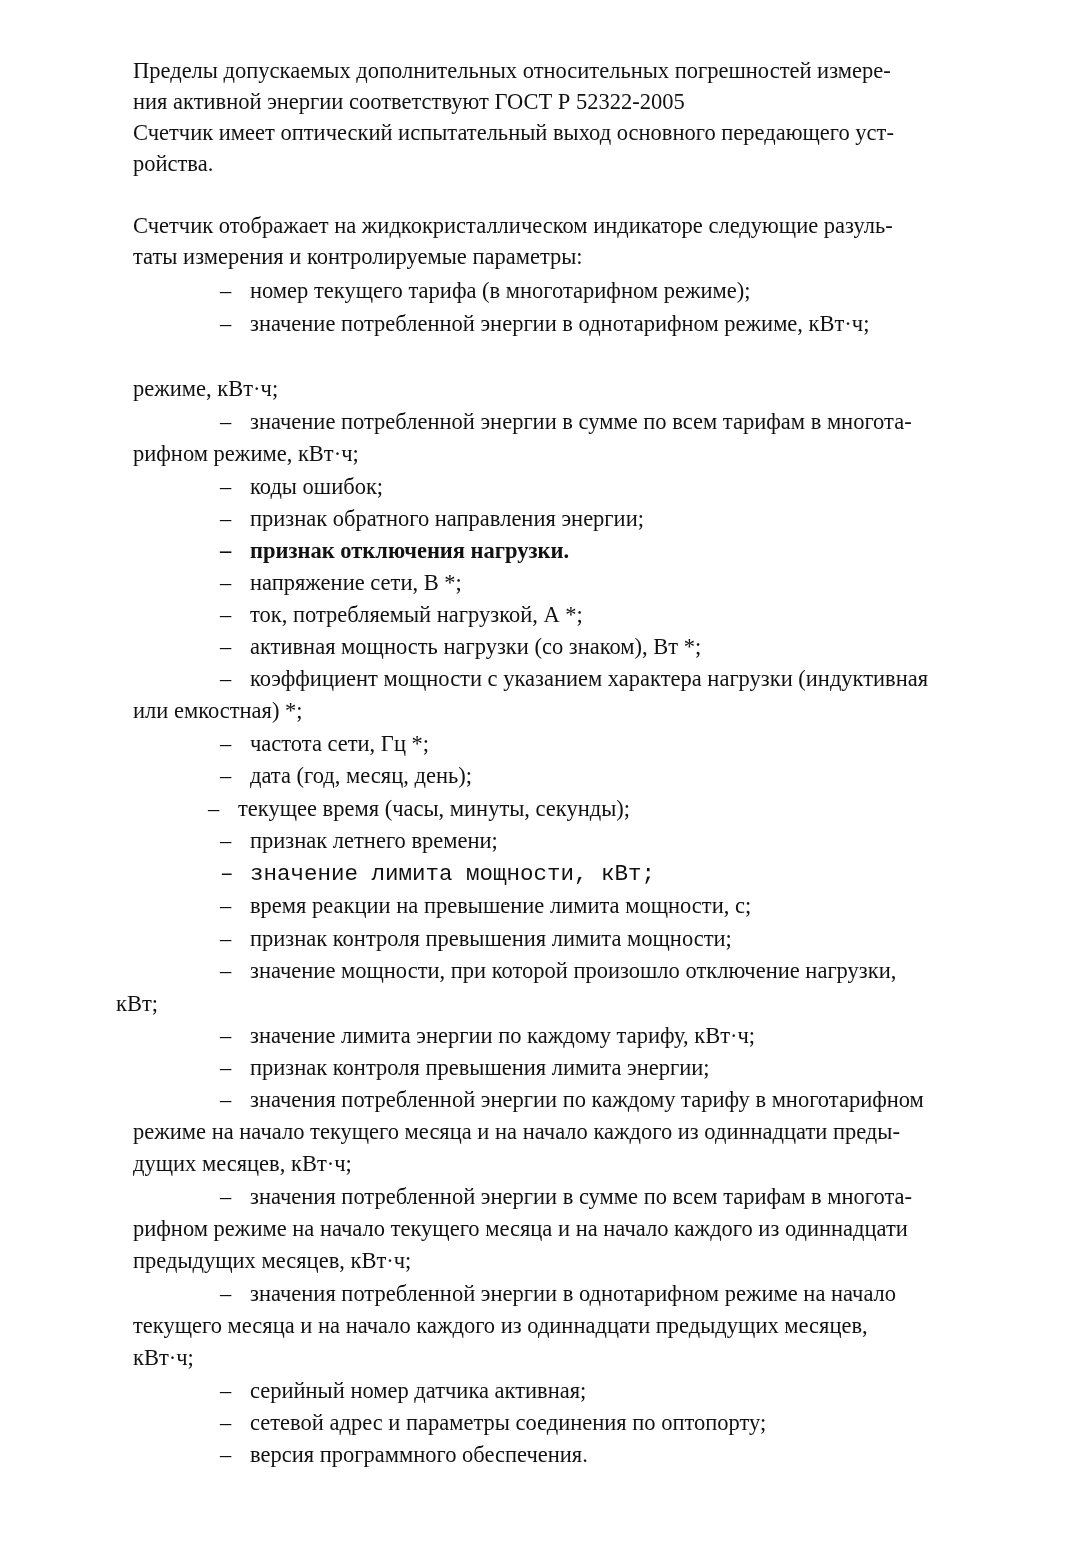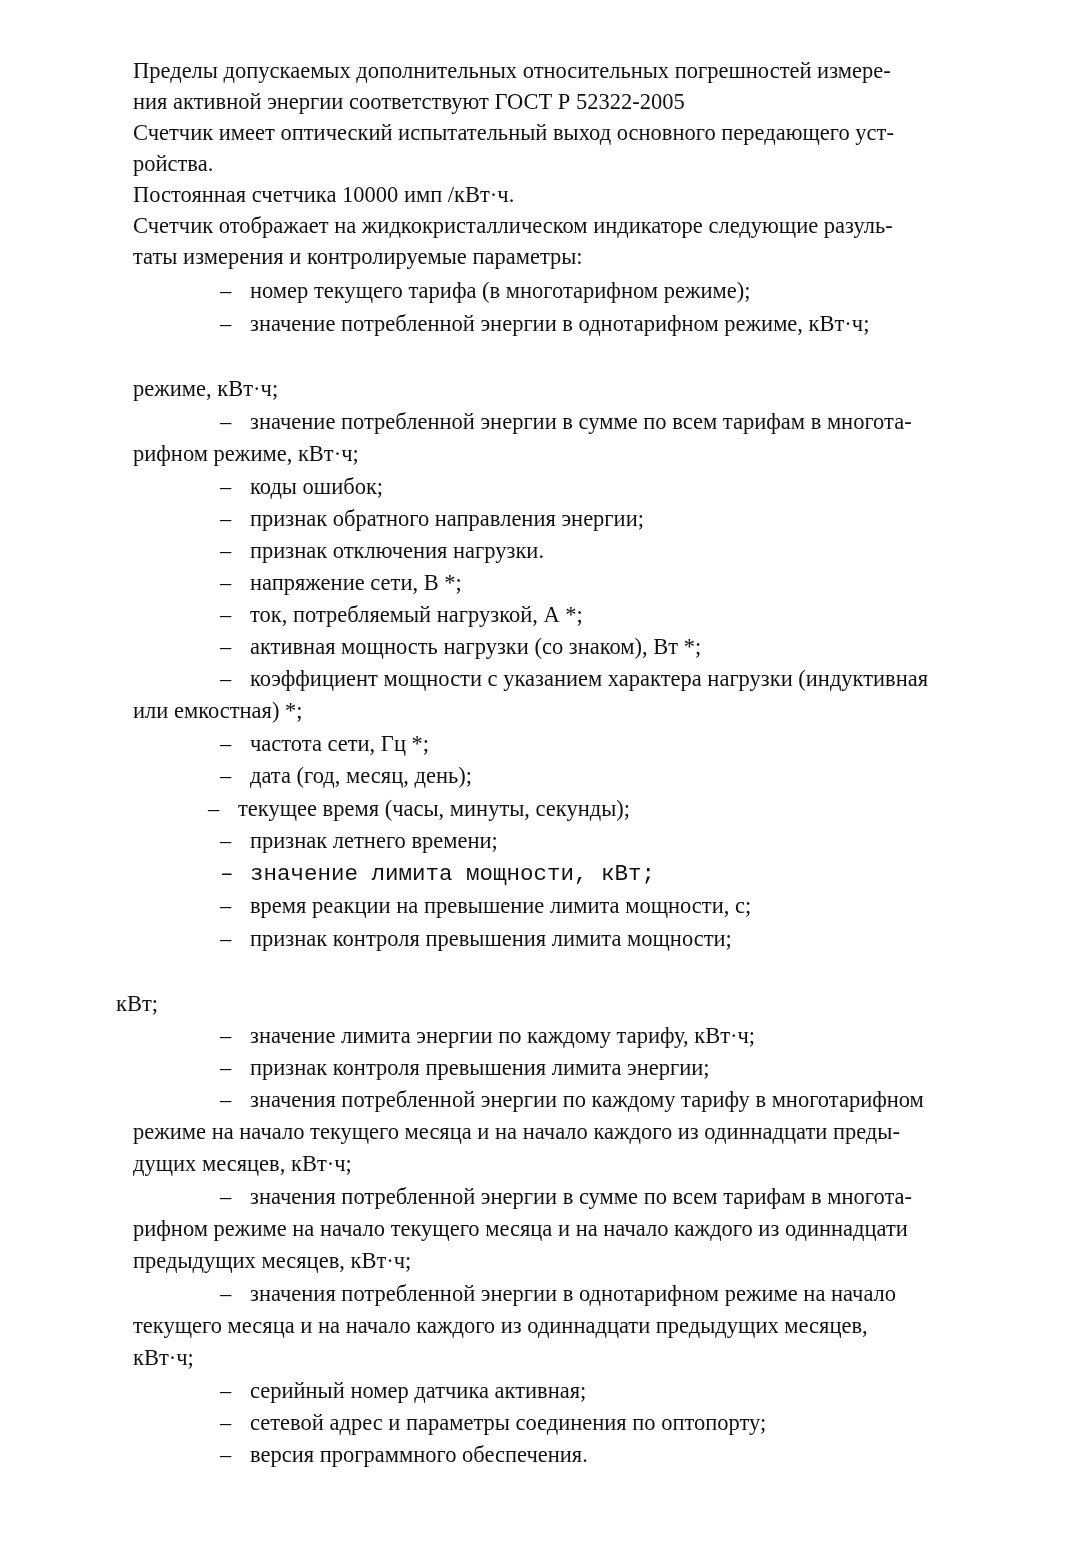--- a/index.html
+++ b/index.html
@@ -18,45 +18,45 @@
 <body>
 
 <div class="page">
 
   <div class="line" style="left:133px; top:56px;">Пределы допускаемых дополнительных относительных погрешностей измере-</div>
   <div class="line" style="left:133px; top:87px;">ния активной энергии соответствуют ГОСТ Р 52322-2005</div>
 
   <div class="line" style="left:133px; top:118px;">Счетчик имеет оптический испытательный выход основного передающего уст-</div>
   <div class="line" style="left:133px; top:149px;">ройства.</div>
 
-  <div class="line" style="left:133px; top:180px;">Постоянная счетчика 10000 имп /кВт·ч.</div>
 
   <div class="line" style="left:133px; top:211px;">Счетчик отображает на жидкокристаллическом индикаторе следующие разуль-</div>
   <div class="line" style="left:133px; top:242px;">таты измерения и контролируемые параметры:</div>
 
   <div class="line" style="left:220px; top:276px;"><span class="dash">–</span><span>номер текущего тарифа (в многотарифном режиме);</span></div>
   <div class="line" style="left:220px; top:309px;"><span class="dash">–</span><span>значение потребленной энергии в однотарифном режиме,  кВт·ч;</span></div>
   <div class="line" style="left:133px; top:374px;">режиме,  кВт·ч;</div>
   <div class="line" style="left:220px; top:407px;"><span class="dash">–</span><span>значение потребленной энергии в сумме по всем тарифам в многота-</span></div>
   <div class="line" style="left:133px; top:439px;">рифном режиме,  кВт·ч;</div>
   <div class="line" style="left:220px; top:472px;"><span class="dash">–</span><span>коды ошибок;</span></div>
   <div class="line" style="left:220px; top:504px;"><span class="dash">–</span><span>признак обратного направления энергии;</span></div>
-  <div class="line" style="left:220px; top:536px;"><span class="dash">–</span><span>признак отключения нагрузки.</span></div>
+  <div class="line" style="left:220px; top:536px;font-weight:bold;"><span class="dash">–</span><span>признак отключения нагрузки.</span></div>
   <div class="line" style="left:220px; top:568px;"><span class="dash">–</span><span>напряжение сети, В *;</span></div>
   <div class="line" style="left:220px; top:600px;"><span class="dash">–</span><span>ток, потребляемый нагрузкой, А *;</span></div>
   <div class="line" style="left:220px; top:632px;"><span class="dash">–</span><span>активная мощность нагрузки (со знаком), Вт *;</span></div>
   <div class="line" style="left:220px; top:664px;"><span class="dash">–</span><span>коэффициент мощности с указанием характера нагрузки (индуктивная</span></div>
   <div class="line" style="left:133px; top:696px;">или емкостная) *;</div>
   <div class="line" style="left:220px; top:729px;"><span class="dash">–</span><span>частота сети, Гц *;</span></div>
   <div class="line" style="left:220px; top:761px;"><span class="dash">–</span><span>дата (год, месяц, день);</span></div>
   <div class="line" style="left:208px; top:794px;"><span class="dash">–</span><span>текущее время (часы, минуты, секунды);</span></div>
   <div class="line" style="left:220px; top:826px;"><span class="dash">–</span><span>признак летнего времени;</span></div>
   <div class="line" style="left:220px; top:859px;font-family:Liberation Mono, monospace;"><span class="dash">–</span><span>значение лимита мощности, кВт;</span></div>
   <div class="line" style="left:220px; top:891px;"><span class="dash">–</span><span>время реакции на превышение лимита мощности, с;</span></div>
   <div class="line" style="left:220px; top:924px;"><span class="dash">–</span><span>признак контроля превышения лимита мощности;</span></div>
+  <div class="line" style="left:220px; top:956px;"><span class="dash">–</span><span>значение мощности, при которой произошло отключение нагрузки,</span></div>
   <div class="line" style="left:116px; top:989px;">кВт;</div>
   <div class="line" style="left:220px; top:1021px;"><span class="dash">–</span><span>значение лимита энергии по каждому тарифу, кВт·ч;</span></div>
   <div class="line" style="left:220px; top:1053px;"><span class="dash">–</span><span>признак контроля превышения лимита энергии;</span></div>
   <div class="line" style="left:220px; top:1085px;"><span class="dash">–</span><span>значения потребленной энергии по каждому тарифу в многотарифном</span></div>
   <div class="line" style="left:133px; top:1117px;">режиме на начало текущего месяца и на начало каждого из одиннадцати преды-</div>
   <div class="line" style="left:133px; top:1149px;">дущих месяцев, кВт·ч;</div>
   <div class="line" style="left:220px; top:1182px;"><span class="dash">–</span><span>значения потребленной энергии в сумме по всем тарифам в многота-</span></div>
   <div class="line" style="left:133px; top:1214px;">рифном  режиме на начало текущего месяца и на начало каждого из одиннадцати</div>
   <div class="line" style="left:133px; top:1246px;">предыдущих месяцев, кВт·ч;</div>
   <div class="line" style="left:220px; top:1279px;"><span class="dash">–</span><span>значения потребленной энергии в однотарифном режиме на начало</span></div>

